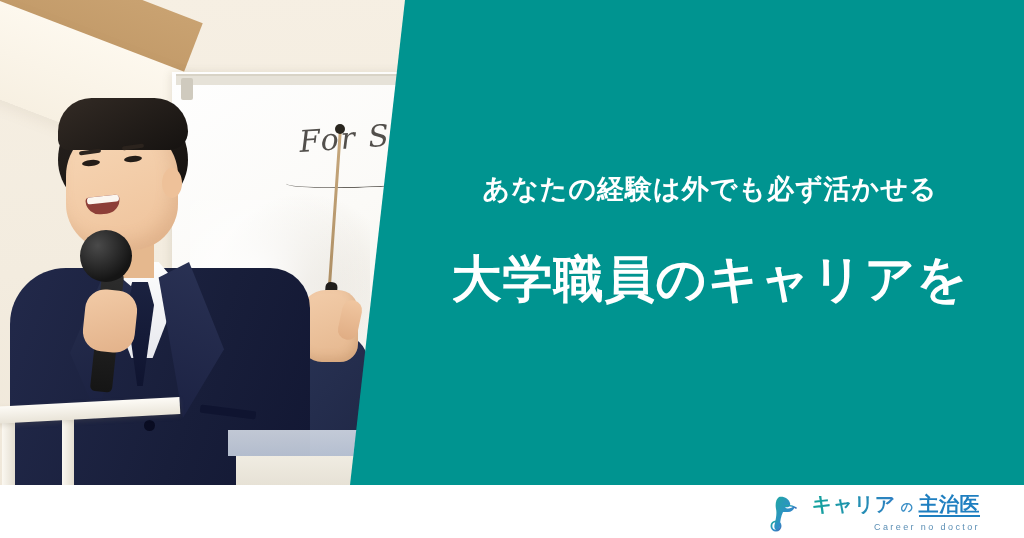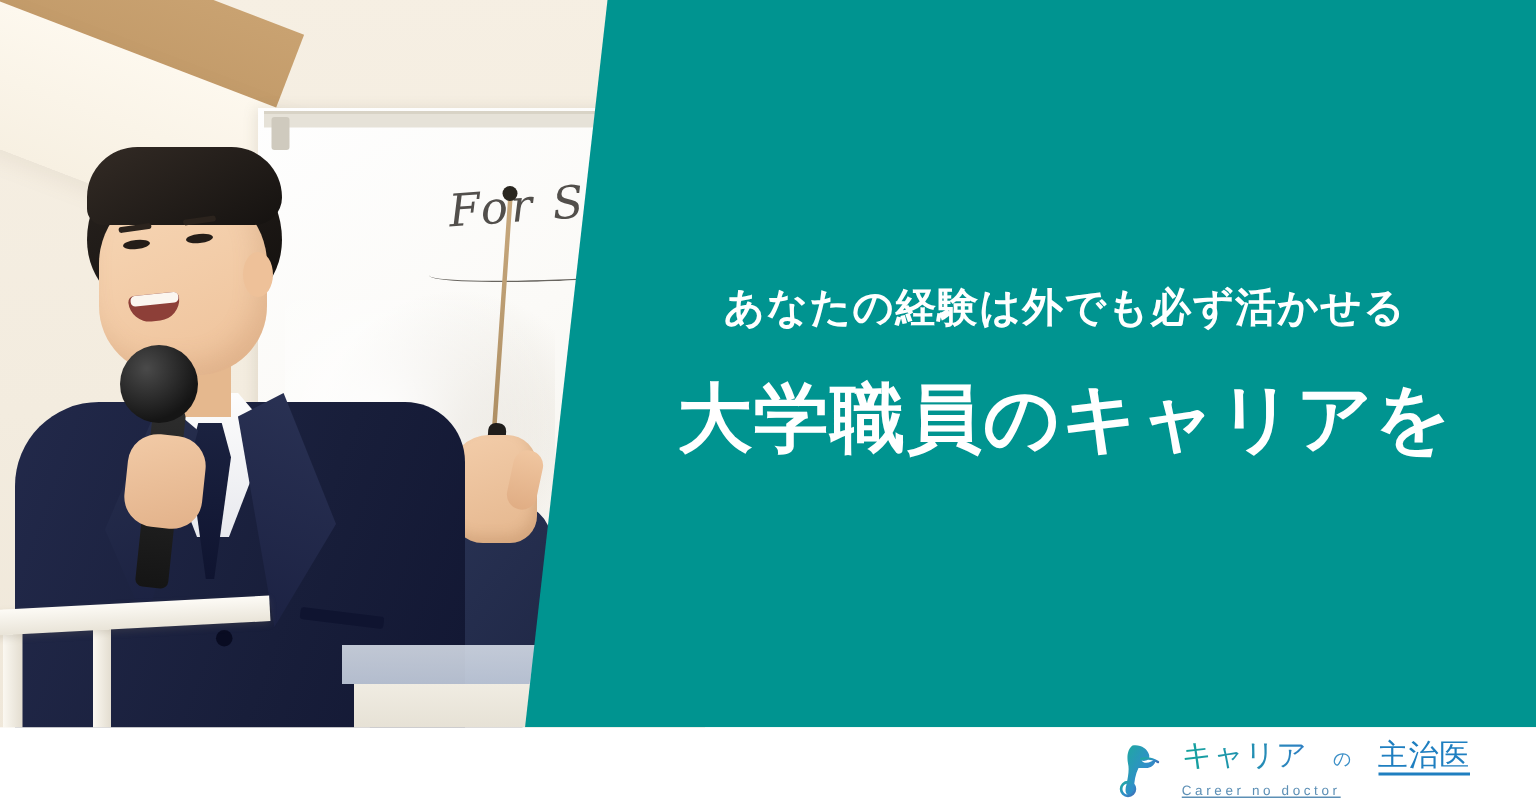--- a/index.html
+++ b/index.html
@@ -214,50 +214,50 @@
     position:absolute;left:430px;top:0;width:560px;height:485px;
     display:flex;flex-direction:column;align-items:center;justify-content:center;
     text-align:center;color:#ffffff;
   }
   .eyebrow{
     font-size:27px;font-weight:bold;letter-spacing:1px;
     line-height:1.2;margin:16px 0 26px 0;white-space:nowrap;
   }
   .headline{
     font-size:50px;font-weight:bold;line-height:1.30;
-    letter-spacing:1px;margin:0;
+    letter-spacing:1px;margin:16px;
   }
   .headline .hl{display:block;white-space:nowrap;}
 
   
   .footer{
     position:absolute;left:0;top:485px;width:1024px;height:53px;
     background:#ffffff;
   }
   .logo{
     position:absolute;right:44px;top:8px;
     display:flex;align-items:center;gap:9px;
   }
   .logo-mark{width:40px;height:40px;display:block;}
   .logo-text{display:flex;flex-direction:column;line-height:1;}
   .logo-title{
-    font-size:20px;font-weight:normal;letter-spacing:.5px;
-    display:flex;align-items:baseline;gap:17px;
+    font-size:20px;font-weight:bold;letter-spacing:.5px;
+    display:flex;align-items:baseline;gap:5px;
   }
   .lt-kana{
     background:linear-gradient(90deg,#13a39c,#2f7fc4);
     -webkit-background-clip:text;background-clip:text;color:transparent;
   }
   .lt-no{font-size:12px;color:#3b8fc7;}
   .lt-main{
     color:#1f7fc0;border-bottom:2.5px solid #1f7fc0;padding-bottom:1px;text-align:right;
   }
   .logo-sub{
     font-size:9px;color:#5c8fb5;letter-spacing:2.4px;
-    margin-top:6px;text-align:left;text-decoration:underline;
+    margin-top:6px;text-align:right;
   }
 </style>
 </head>
 <body>
 
 <div class="banner">
 
   <div class="photo">
     <div class="wall"></div>
     <div class="beam-wood"></div>

